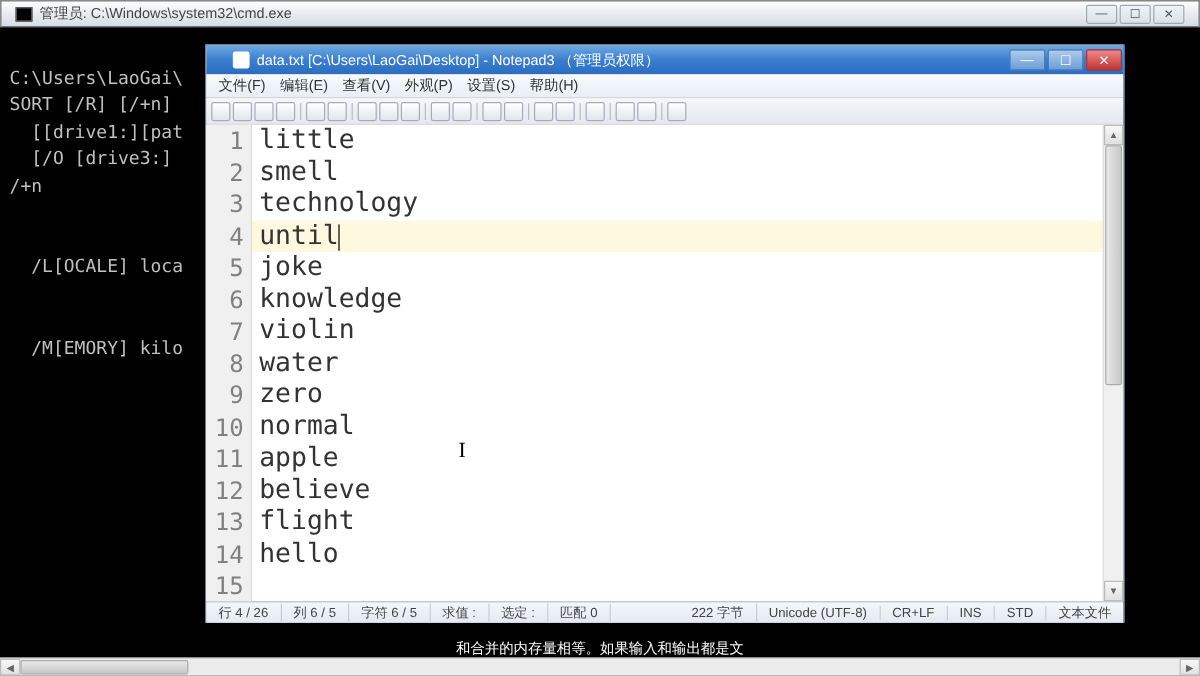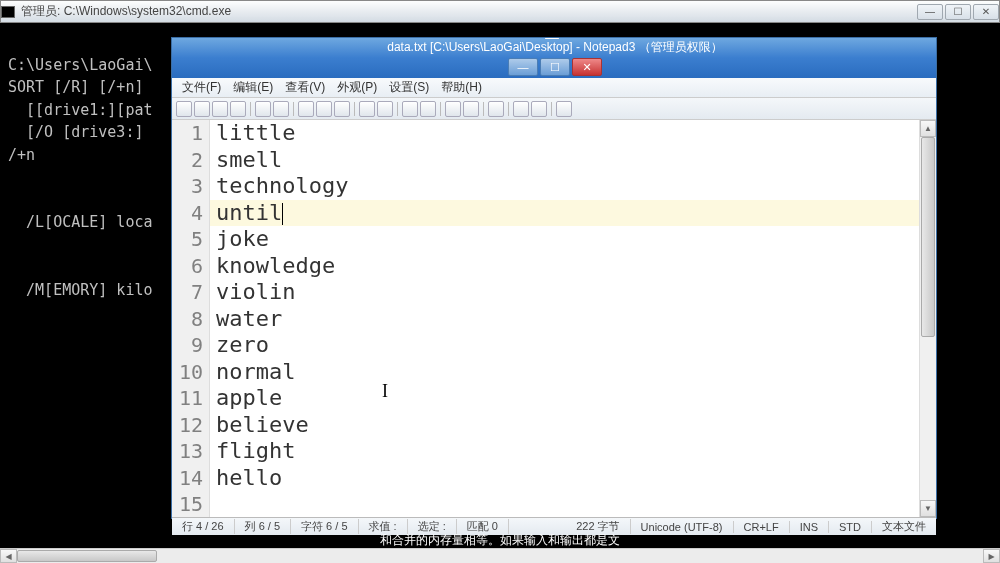--- a/index.html
+++ b/index.html
@@ -1,29 +1,29 @@
 <!DOCTYPE html>
 <html><head>
 <meta charset="utf-8">
 <style>
 * { margin: 0; padding: 0; box-sizing: border-box; }
 body { width: 1000px; height: 563px; background: #000; font-family: "Microsoft YaHei", sans-serif; overflow: hidden; position: relative; }
 
 
 .cmd-window { position: absolute; top: 0; left: 0; width: 1000px; height: 563px; }
-.cmd-titlebar { height: 23px; background: linear-gradient(#fdfefe, #e8ecf0 50%, #d5dde5); display: flex; align-items: center; padding: 0 0; border: 1px solid #888; }
+.cmd-titlebar { height: 23px; background: linear-gradient(#fdfefe, #e8ecf0 50%, #d5dde5); display: flex; align-items: center; padding: 0 12px; border: 1px solid #888; }
 .cmd-icon { width: 14px; height: 12px; background: #000; margin-right: 6px; border: 1px solid #666; }
 .cmd-title { font-size: 12px; color: #444; flex: 1; }
 .cmd-controls { display: flex; gap: 2px; }
 .cmd-btn { width: 26px; height: 16px; background: linear-gradient(#f0f4f8,#d8e0e8); border: 1px solid #a0a8b0; border-radius: 2px; font-size: 10px; display: flex; align-items: center; justify-content: center; color: #555; }
 .cmd-body { background: #000; color: #c0c0c0; font-family: "Consolas", monospace; font-size: 15px; padding: 8px; line-height: 1.5; height: 520px; white-space: pre; }
 
 
 .np-window { position: absolute; top: 37px; left: 171px; width: 766px; height: 482px; background: #fff; border: 1px solid #3b6ea5; box-shadow: 0 4px 20px rgba(0,0,0,0.4); }
-.np-titlebar { height: 40px; background: linear-gradient(#6ea8e0, #3b7ecf 50%, #2a6cbf); display: flex; align-items: center; padding-left: 2px; flex-direction: column; }
+.np-titlebar { height: 24px; background: linear-gradient(#6ea8e0, #3b7ecf 50%, #2a6cbf); display: flex; align-items: center; padding-left: 22px; }
 .np-icon { width: 14px; height: 14px; background: #fff; margin-right: 6px; border-radius: 2px; }
 .np-title { font-size: 12px; color: #fff; flex: 1; }
 .np-controls { display: flex; }
 .np-tb-btn { width: 30px; height: 18px; margin: 2px 1px; border-radius: 2px; font-size: 11px; display: flex; align-items: center; justify-content: center; }
 .np-min, .np-max { background: linear-gradient(#aecbea,#6b9ed6); color: #fff; border: 1px solid #4a7db5; }
 .np-close { background: linear-gradient(#e88,#c63333); color: #fff; border: 1px solid #a33; }
 
 .np-menubar { height: 20px; background: linear-gradient(#f8fafc,#e8eef4); display: flex; align-items: center; padding: 0 4px; font-size: 12px; color: #333; border-bottom: 1px solid #ccc; }
 .np-menu-item { padding: 0 6px; cursor: default; }
 

